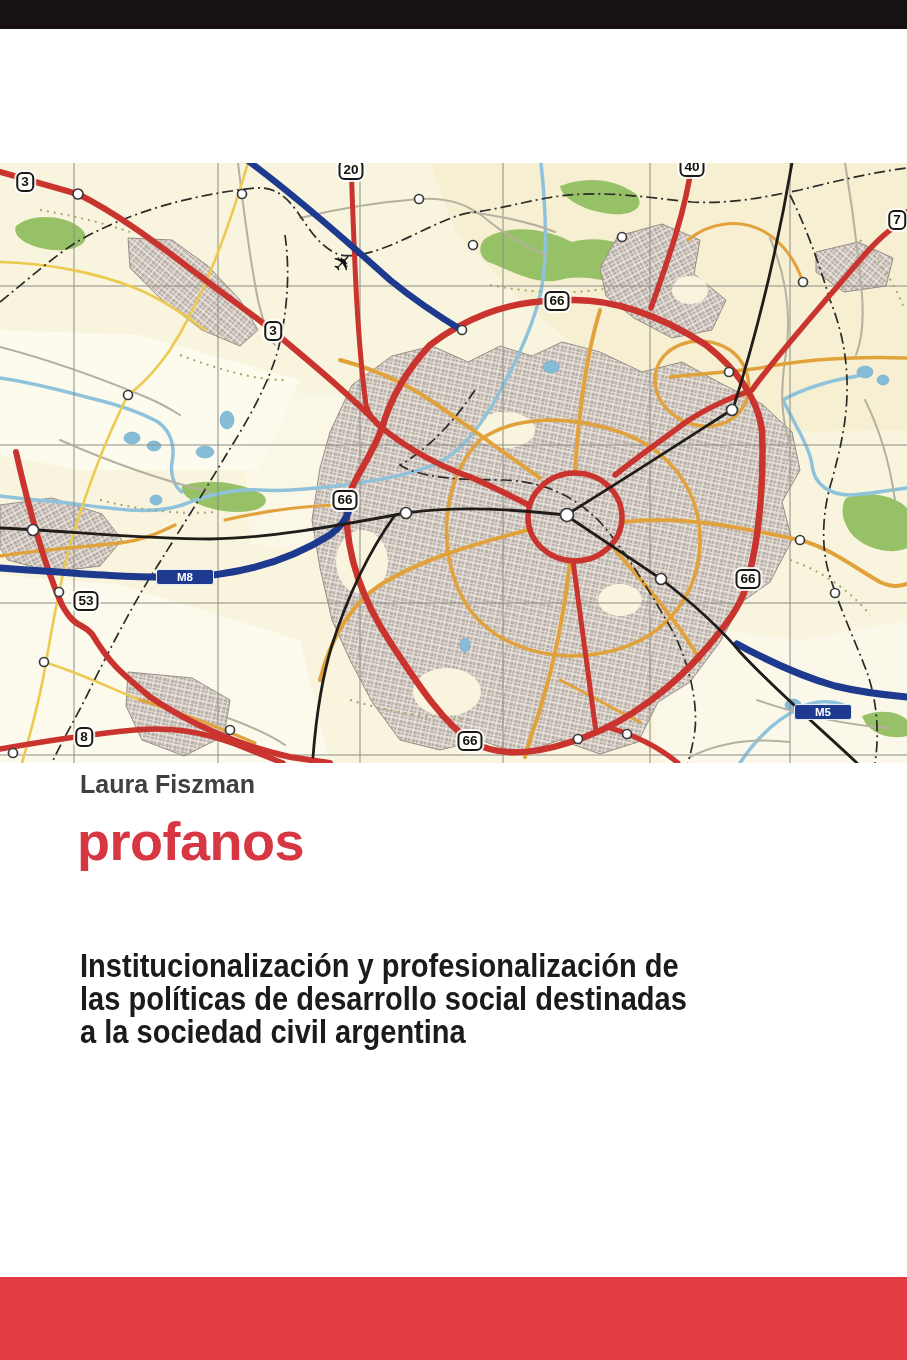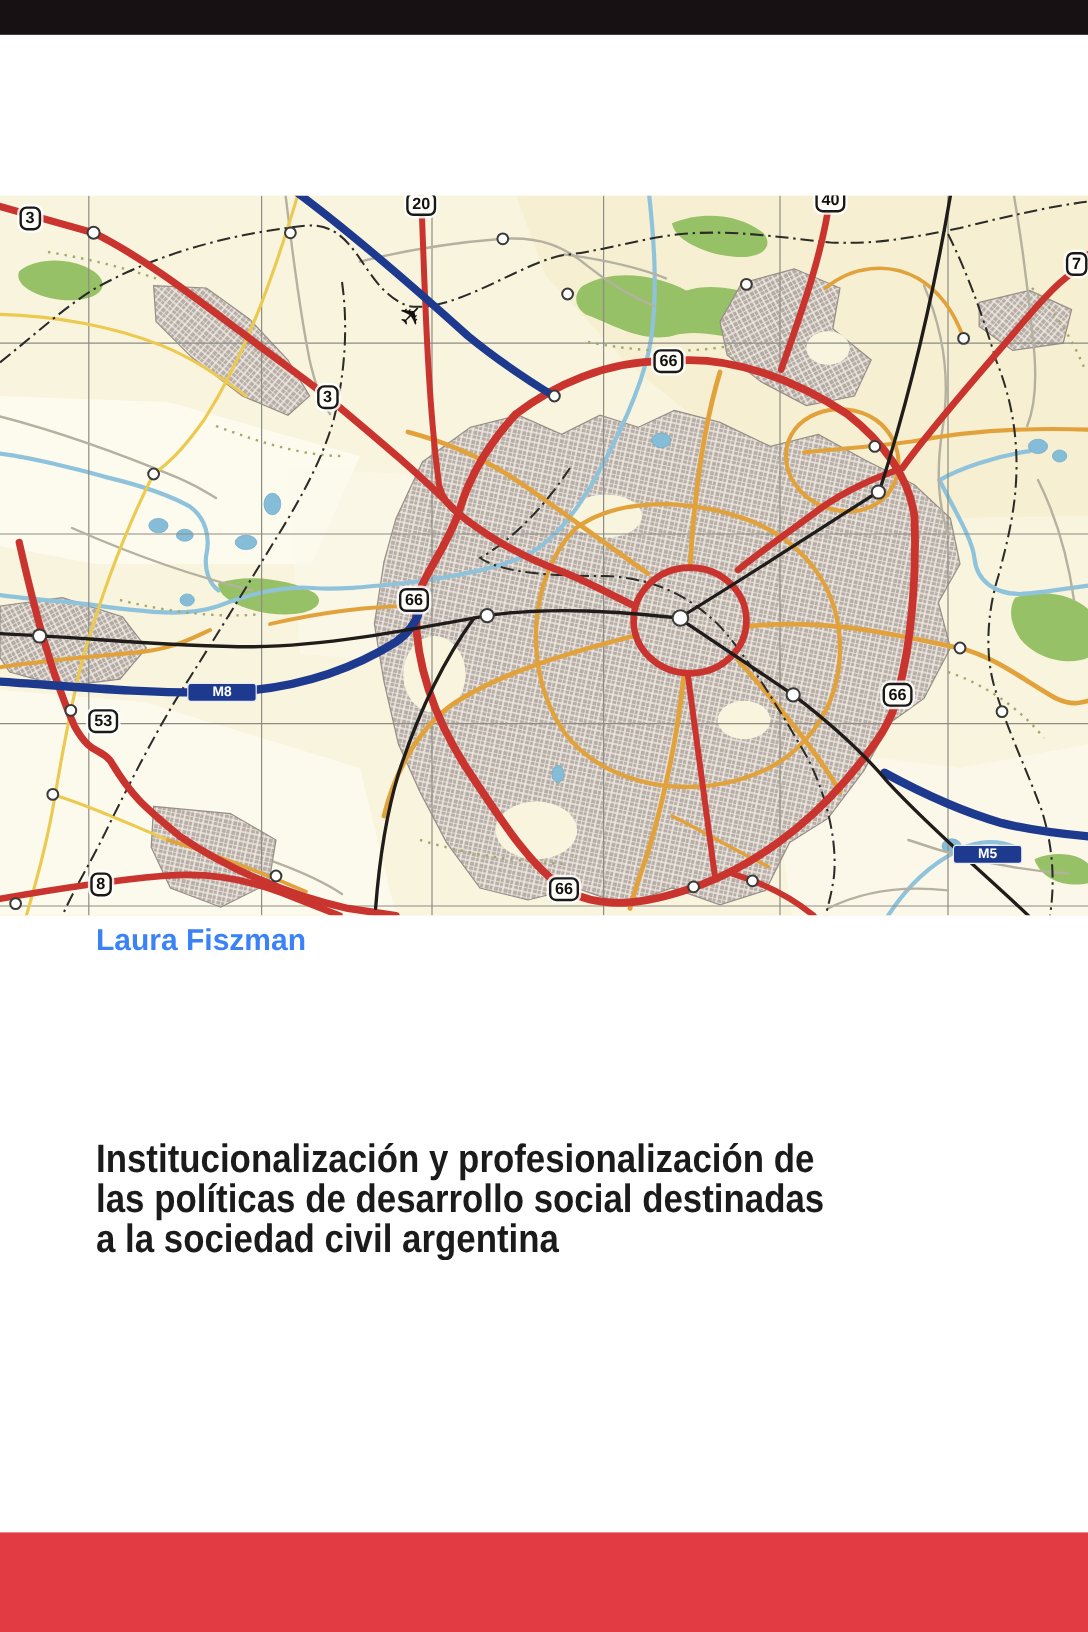--- a/index.html
+++ b/index.html
@@ -20,21 +20,21 @@
   .badge{position:absolute;transform:translate(-50%,-50%);background:#fffef8;
          border:2px solid #191919;border-radius:6px;padding:0 3px;height:16px;
          font-size:13.5px;font-weight:bold;line-height:16px;color:#111;
          box-shadow:0 0 0 2px rgba(255,255,255,.85);}
   .mbadge{position:absolute;transform:translate(-50%,-50%);background:#1d3a8f;
           border:1.5px solid #e8ecf6;border-radius:3px;padding:0 20px;height:14px;
           font-size:11.5px;font-weight:bold;line-height:14px;color:#ffffff;}
   .plane{position:absolute;transform:translate(-50%,-50%) rotate(-46deg);
          font-size:24px;color:#121212;font-family:"DejaVu Sans",sans-serif;}
   
-  .author{position:absolute;left:80px;top:770px;font-size:25px;font-weight:bold;color:#3b82f6;}
+  .author{position:absolute;left:80px;top:770px;font-size:25px;font-weight:bold;color:#404040;}
   .title{position:absolute;left:77px;top:810px;font-size:54px;line-height:63px;
          font-weight:bold;letter-spacing:-.5px;color:#d63743;}
   .subtitle{position:absolute;left:80px;top:949px;font-size:33px;line-height:33px;
             font-weight:bold;color:#1b1b1b;transform:scaleX(.88);transform-origin:left top;
             white-space:nowrap;}
   .bottom-band{position:absolute;left:0;top:1277px;width:907px;height:83px;background:#e23b43;}
 </style>
 </head>
 <body>
 
@@ -254,20 +254,21 @@
         <div class="badge" style="left: 84px; top: 574px;">8</div>
         <div class="mbadge" style="left: 185px; top: 414px;">M8</div>
         <div class="mbadge" style="left: 823px; top: 549px;">M5</div>
         <div class="plane" style="left: 343px; top: 100px;">✈</div>
       </div>
   </div>
 
   <div class="author">Laura Fiszman</div>
 
   <div class="title">
+    <div>profanos</div>
   </div>
 
   <div class="subtitle">
     <div>Institucionalización y profesionalización de</div>
     <div>las políticas de desarrollo social destinadas</div>
     <div>a la sociedad civil argentina</div>
   </div>
 
   <div class="bottom-band"></div>
 </div>

